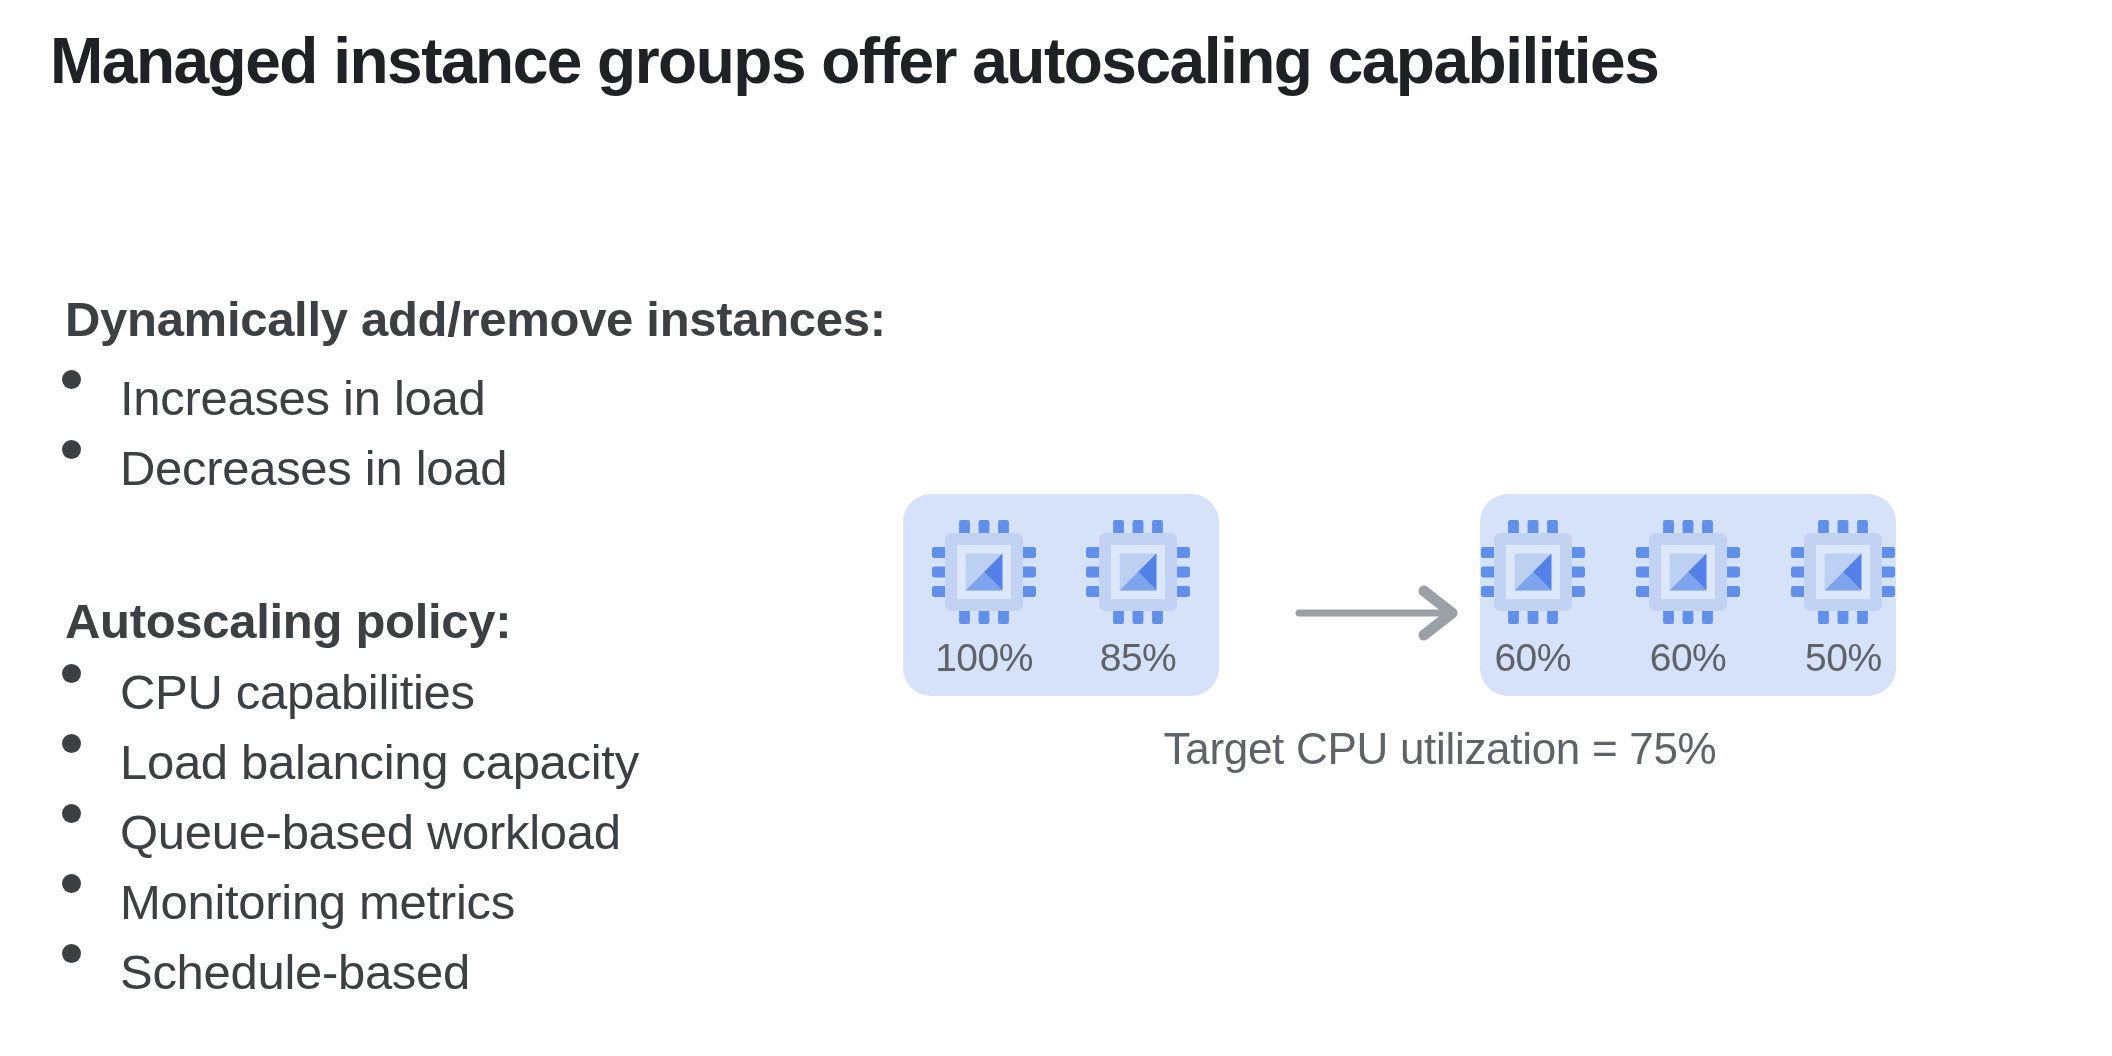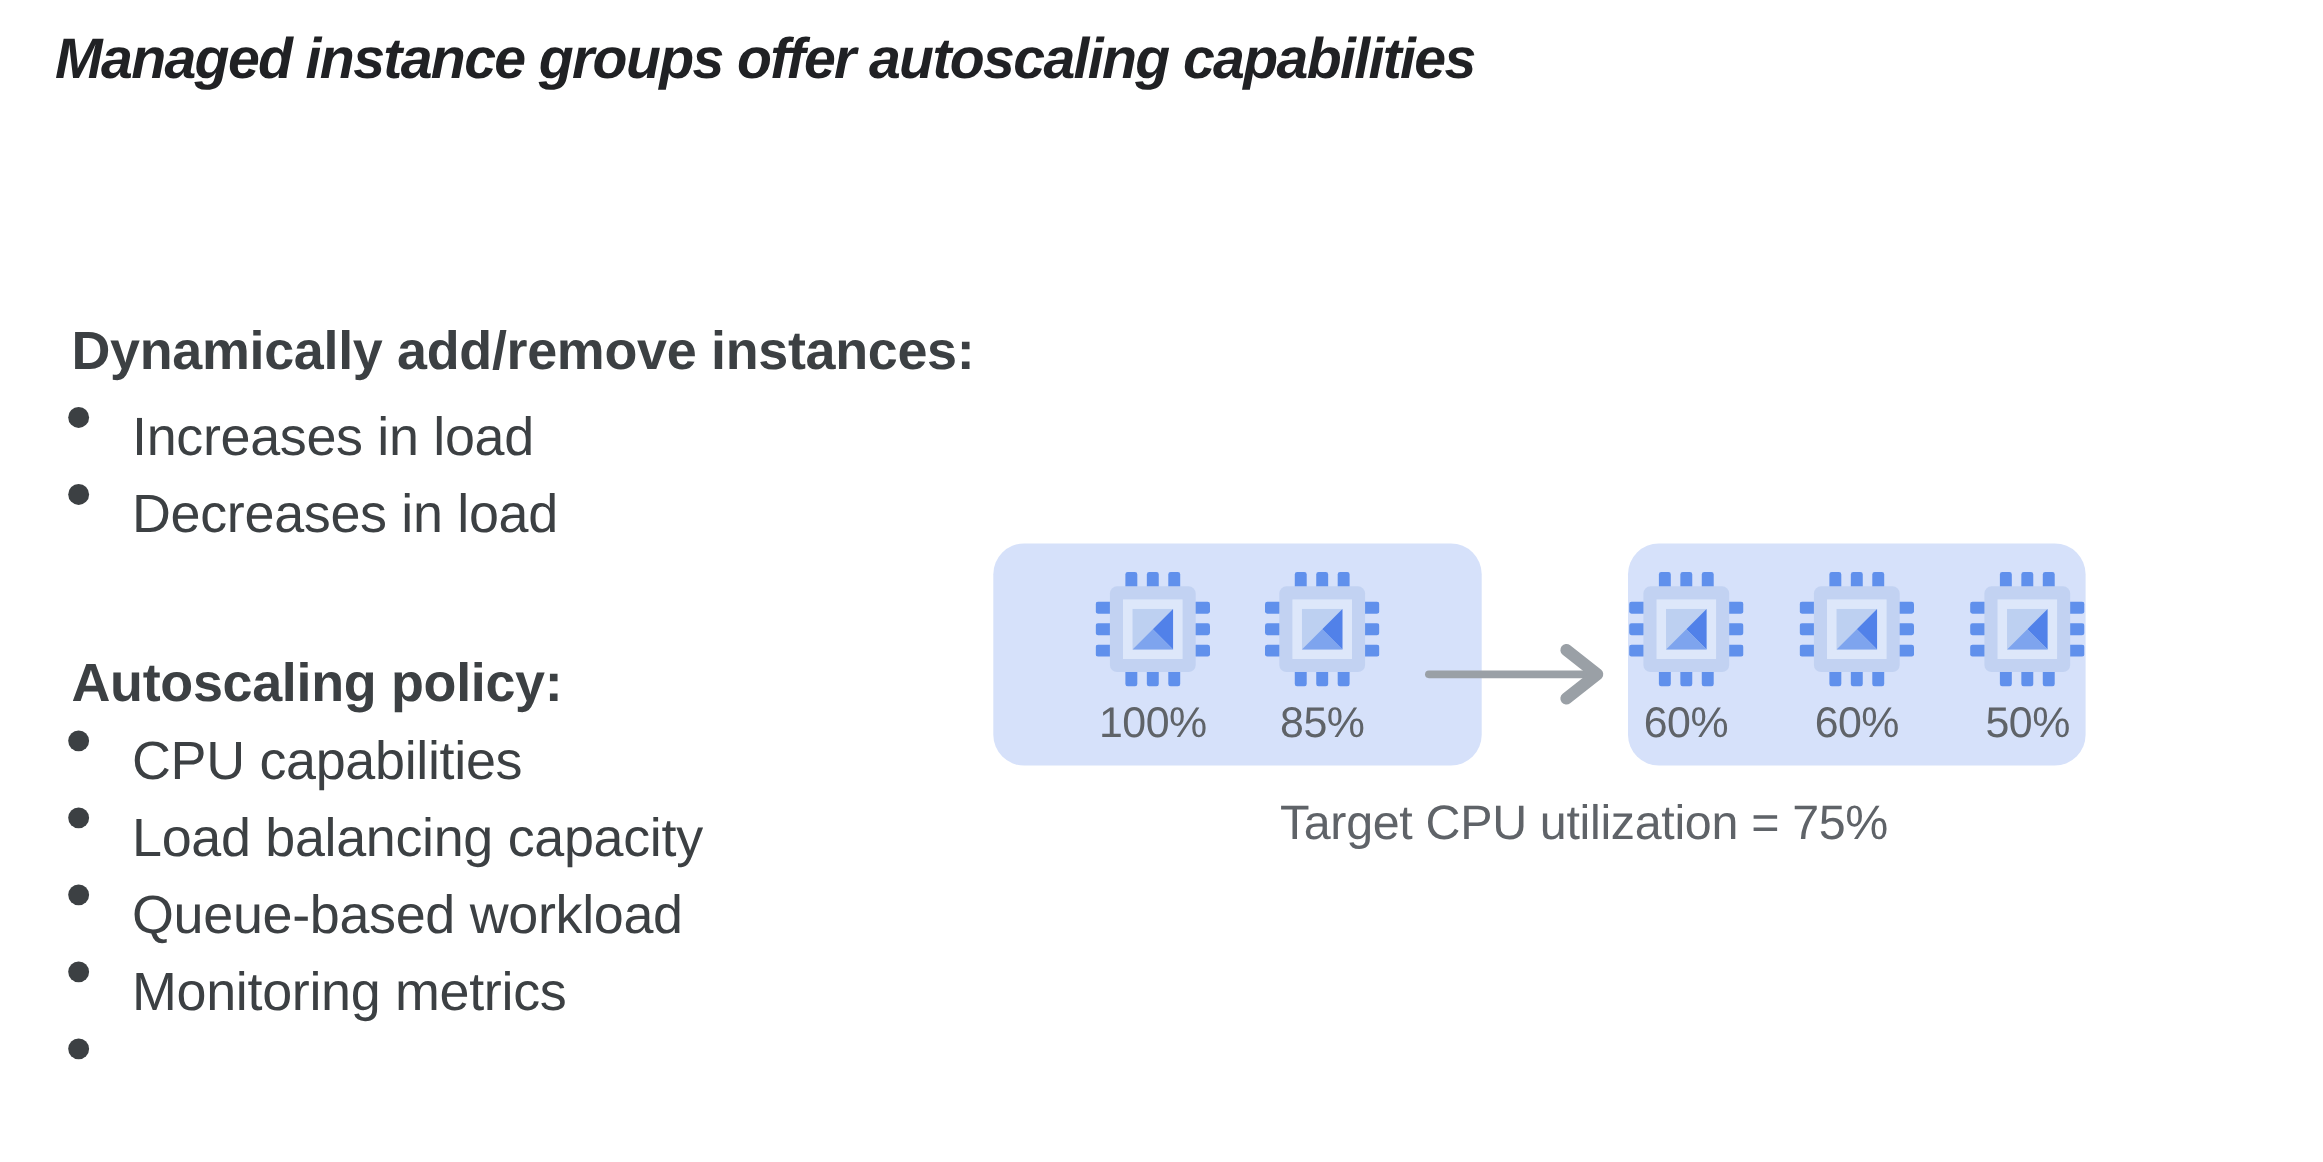--- a/index.html
+++ b/index.html
@@ -11,26 +11,25 @@
     background: var(--background, #ffffff);
     overflow: hidden;
     font-family: "Liberation Sans", "DejaVu Sans", sans-serif;
   }
 
   .title {
     position: absolute;
     left: 50px;
     top: 24px;
     margin: 0;
-    font-size: 52px;
+    font-size: 64px;
     font-weight: 600;
     letter-spacing: -1.5px;
     color: var(--title-text, #202124);
     white-space: nowrap;
-    font-style: italic;
   }
 
   .text-block { position: absolute; left: 50px; }
   .block-1 { top: 276px; }
   .block-2 { top: 578px; }
 
   .text-block h2 {
     margin: 15px;
     font-size: 49px;
     line-height: 56px;
@@ -68,21 +67,21 @@
     top: 494px;
     height: 202px;
     box-sizing: border-box;
     background: var(--group-bg, #d6e1fa);
     border-radius: 28px;
     display: flex;
     justify-content: center;
     align-items: flex-start;
     padding-top: 26px;
   }
-  .group-before { left: 903px;  width: 444px; gap: 42px; }
+  .group-before { left: 903px;  width: 316px; gap: 42px; }
   .group-after  { left: 1480px; width: 416px; gap: 50px; }
 
   .chip-unit {
     display: flex;
     flex-direction: column;
     align-items: center;
     width: 112px;
   }
 
   .chip { width: 104px; height: 104px; display: block; }
@@ -167,20 +166,21 @@
       <li>
         <span class="dot"></span>
         <span>Queue-based workload</span>
       </li>
       <li>
         <span class="dot"></span>
         <span>Monitoring metrics</span>
       </li>
       <li>
         <span class="dot"></span>
+        <span>Schedule-based</span>
       </li>
     </ul>
   </section>
 
   <div class="group group-before">
     <div class="chip-unit">
       <svg class="chip" viewBox="0 0 96 96">
         <g class="pin-group">
           <rect class="pin" x="25" y="0" width="10" height="14" rx="2"></rect>
             <rect class="pin" x="43" y="0" width="10" height="14" rx="2"></rect>

